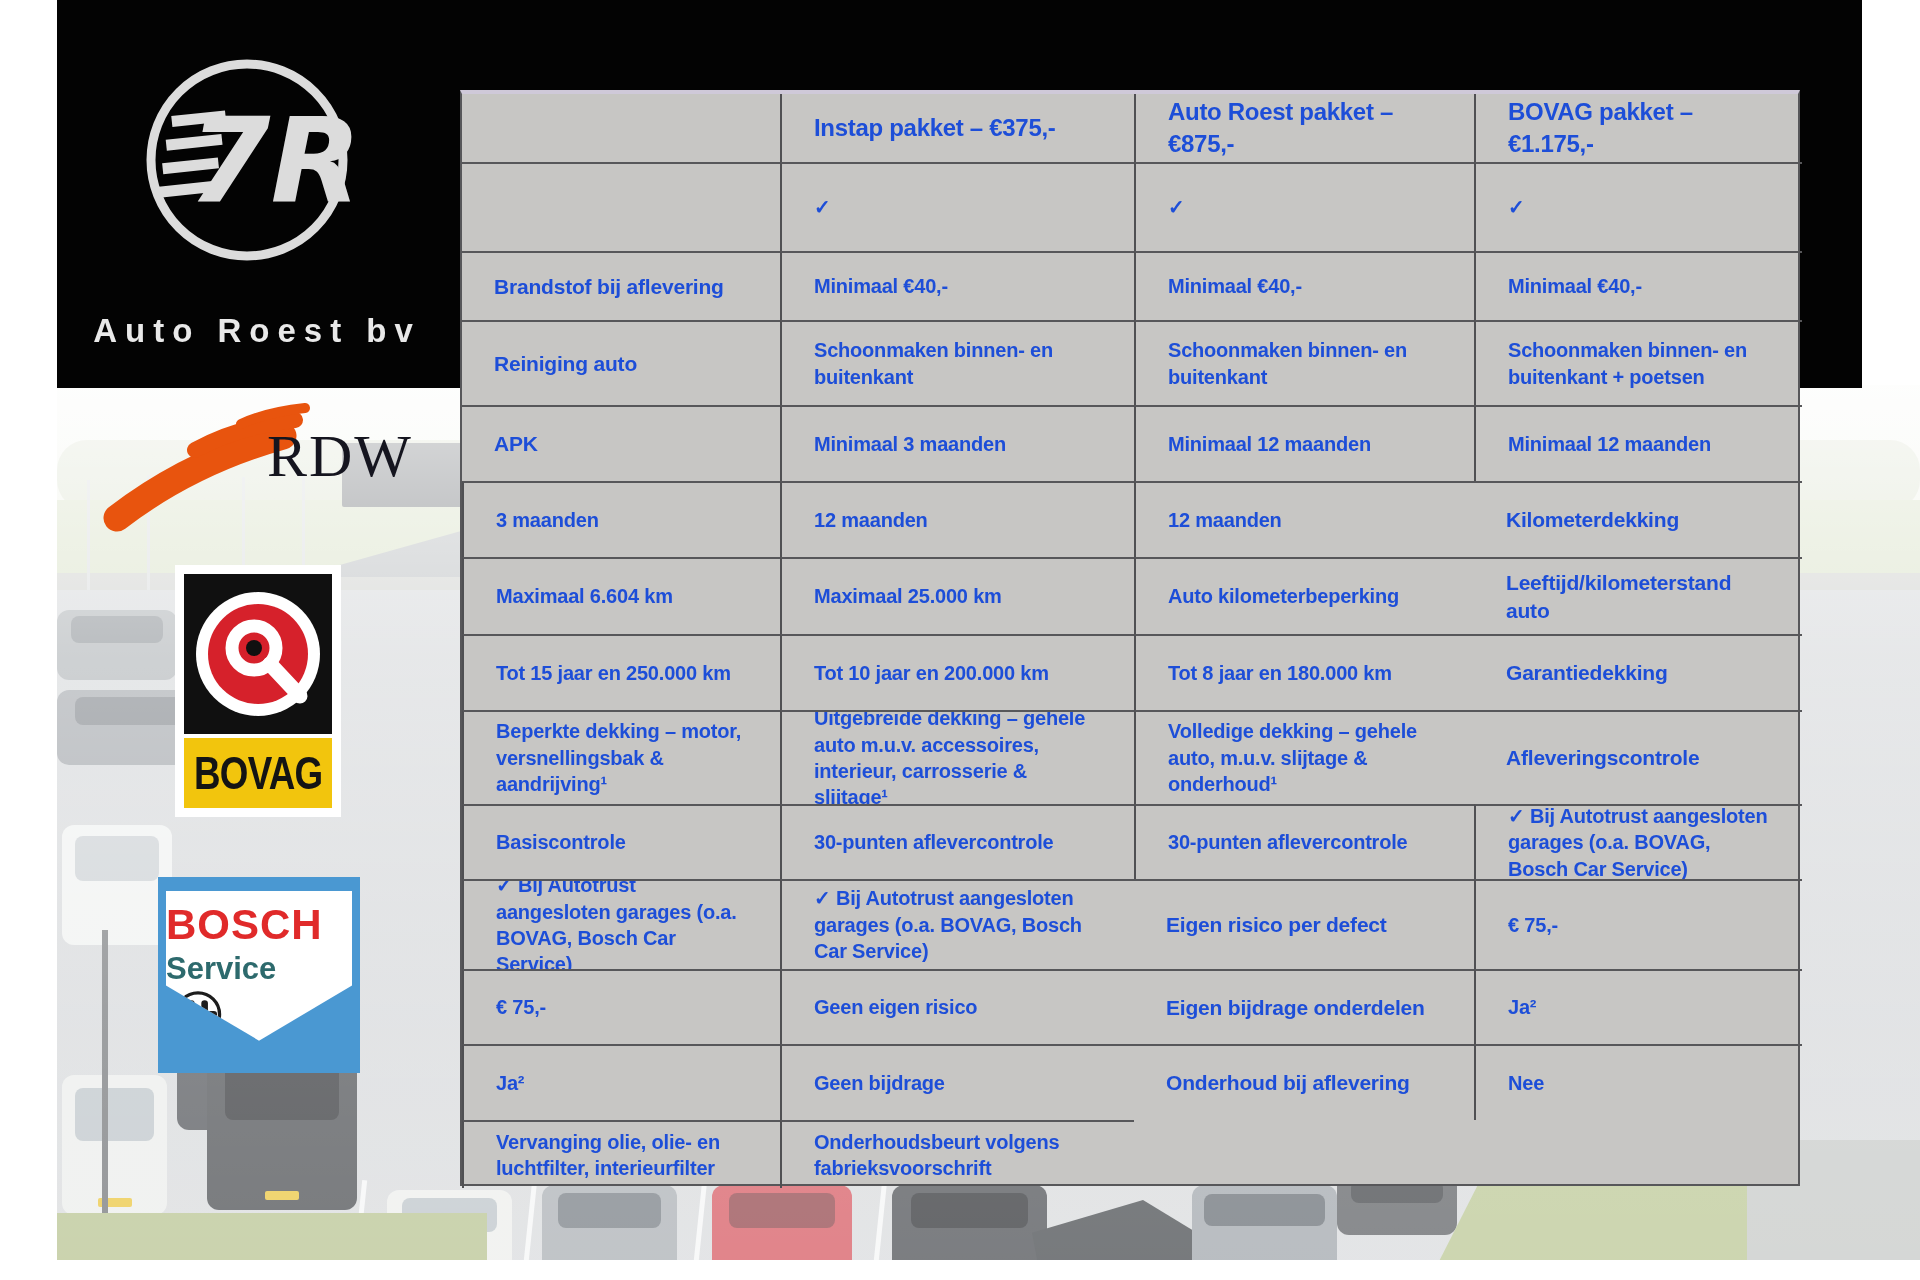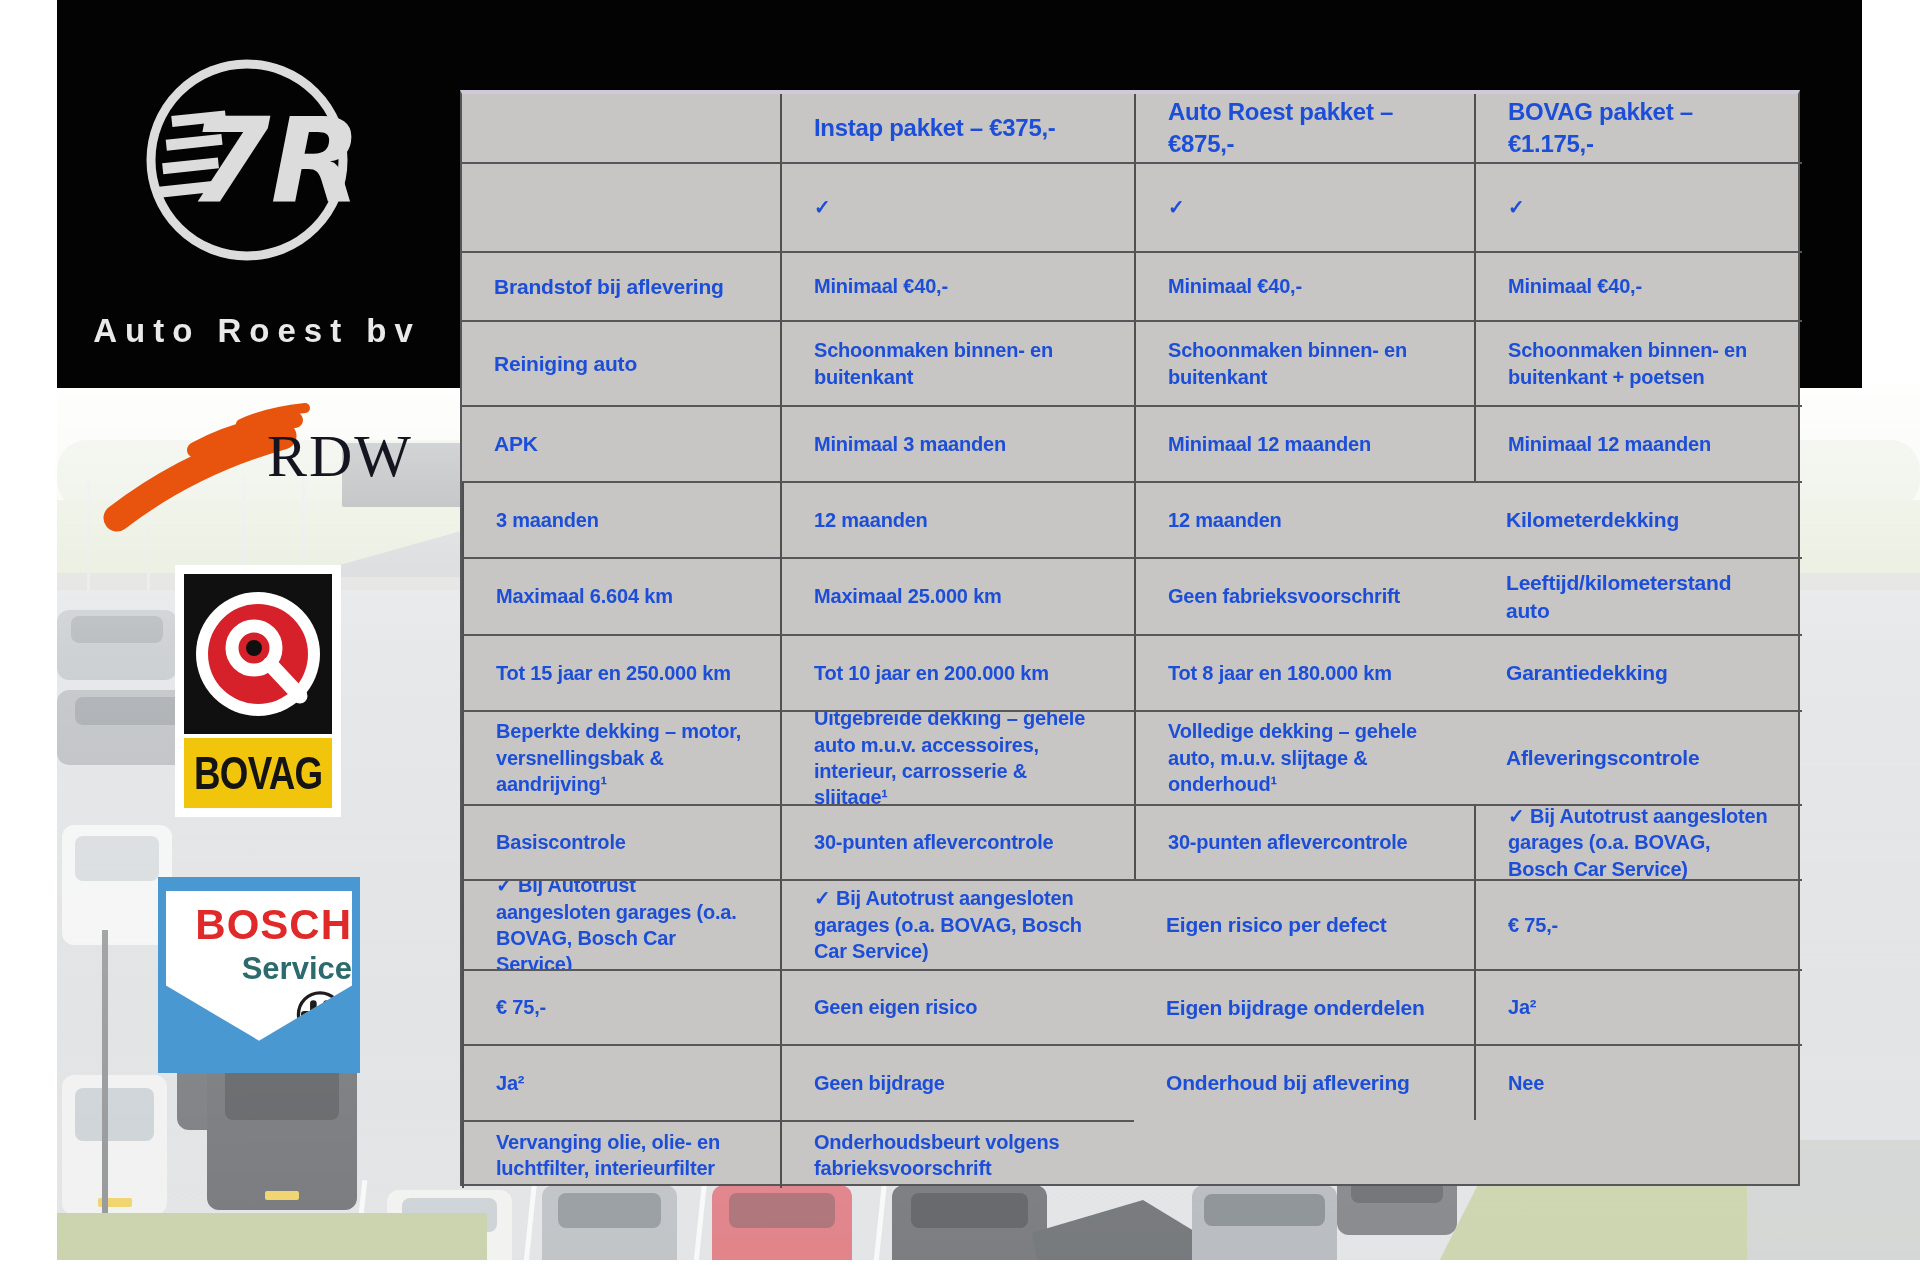--- a/index.html
+++ b/index.html
@@ -66,21 +66,21 @@
              background:#d6212b;border-radius:50%;}
   .bovag-band{margin-top:4px;height:70px;background:#f2c50d;display:flex;align-items:center;
               justify-content:center;}
   .bovag-band span{font-size:46px;font-weight:bold;color:#141414;transform:scaleX(.8);
                    letter-spacing:-1px;}
 
   
   .bosch{position:absolute;left:158px;top:877px;width:202px;height:196px;background:#4a98d2;}
   .bosch-shield{position:absolute;left:8px;right:8px;top:14px;bottom:10px;background:#ffffff;
                 clip-path:polygon(0 0,100% 0,100% 55%,50% 87%,0 55%);
-                display:flex;flex-direction:column;align-items:flex-end;}
+                display:flex;flex-direction:column;align-items:flex-start;}
   .bosch-top{margin-top:10px;font-size:42px;font-weight:bold;color:#e02a2a;letter-spacing:1px;}
   .bosch-bottom{margin-top:2px;font-size:31px;font-weight:bold;color:#2d6a6d;}
 </style>
 </head>
 <body>
 
 <div class="canvas">
 
   <div class="photo">
     <div class="ph sky"></div>
@@ -231,21 +231,21 @@
       <div class="tcell label col0">APK</div>
       <div class="tcell cell">Minimaal 3 maanden</div>
       <div class="tcell cell">Minimaal 12 maanden</div>
       <div class="tcell cell">Minimaal 12 maanden</div>
       <div class="tcell cell">3 maanden</div>
       <div class="tcell cell">12 maanden</div>
       <div class="tcell cell">12 maanden</div>
       <div class="tcell label col0">Kilometerdekking</div>
       <div class="tcell cell">Maximaal 6.604 km</div>
       <div class="tcell cell">Maximaal 25.000 km</div>
-      <div class="tcell cell">Geen fabrieksvoorschrift</div>
+      <div class="tcell cell">Auto kilometerbeperking</div>
       <div class="tcell label col0">Leeftijd/kilometerstand auto</div>
       <div class="tcell cell">Tot 15 jaar en 250.000 km</div>
       <div class="tcell cell">Tot 10 jaar en 200.000 km</div>
       <div class="tcell cell">Tot 8 jaar en 180.000 km</div>
       <div class="tcell label col0">Garantiedekking</div>
       <div class="tcell cell">Beperkte dekking – motor, versnellingsbak &amp; aandrijving¹</div>
       <div class="tcell cell">Uitgebreide dekking – gehele auto m.u.v. accessoires, interieur, carrosserie &amp; slijtage¹</div>
       <div class="tcell cell">Volledige dekking – gehele auto, m.u.v. slijtage &amp; onderhoud¹</div>
       <div class="tcell label col0">Afleveringscontrole</div>
       <div class="tcell cell">Basiscontrole</div>

